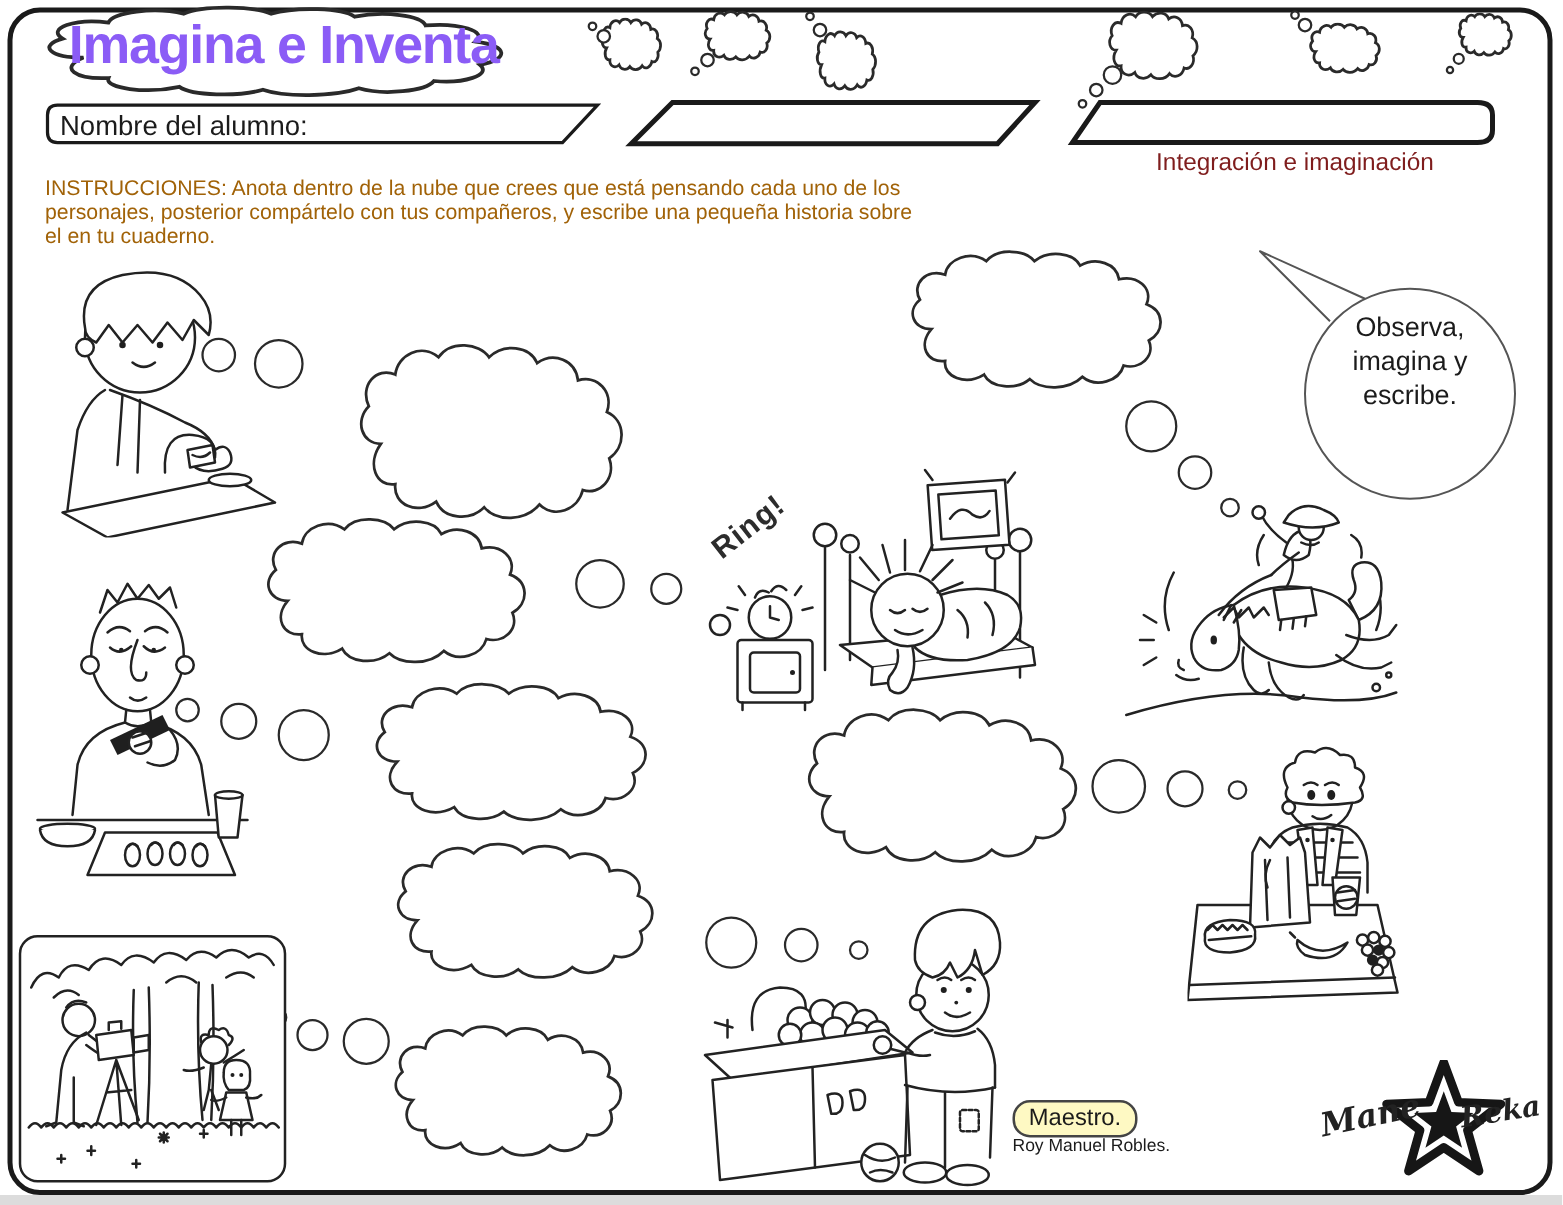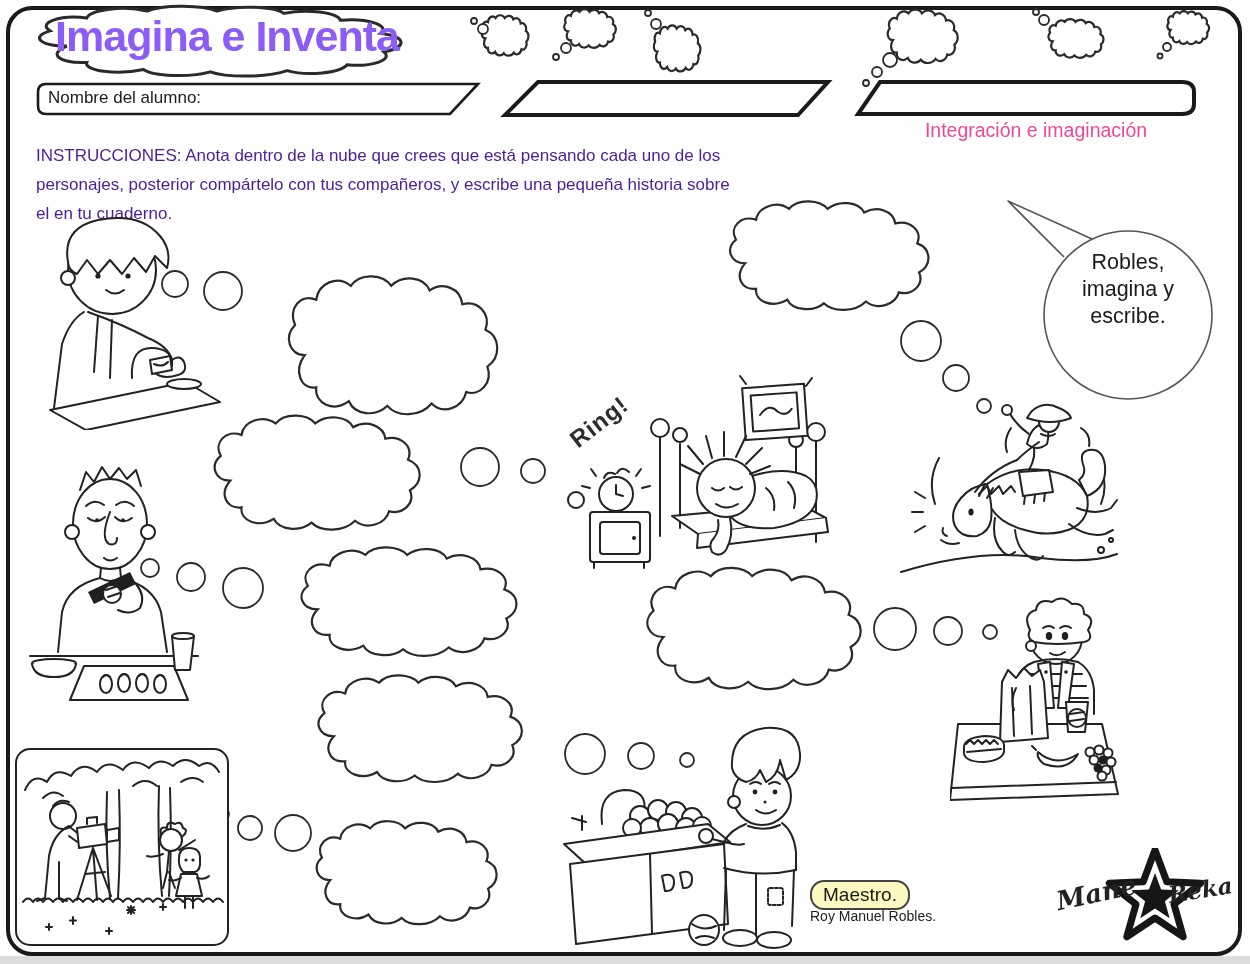--- a/index.html
+++ b/index.html
@@ -11,24 +11,24 @@
   
   svg.cloud use{fill:#fff;stroke:#2a2a2a;stroke-width:2.2;}
   svg.cloud.thick use{stroke-width:3;}
   
   .title-wrap{left:10px;top:4px;width:434px;height:76px;}
   .title-text{position:absolute;left:0;top:8px;width:100%;text-align:center;
       font-size:43px;font-weight:900;letter-spacing:-1px;color:#8b5cf6;white-space:nowrap;}
   
   .fieldrow{left:30px;top:76px;width:1190px;height:50px;}
   .fieldrow path{fill:#fff;stroke:#1a1a1a;}
-  .name-label{left:48px;top:88px;font-size:17px;color:#1b1b1b;}
-  .category-label{left:880px;top:119px;width:312px;text-align:center;font-size:19.5px;color:#ec4899;}
-  .instructions{left:36px;top:141px;width:820px;font-size:17px;line-height:29px;
-      color:#4c1d95;white-space:pre-line;}
+  .name-label{left:48px;top:88px;font-size:22px;color:#1b1b1b;}
+  .category-label{left:880px;top:119px;width:312px;text-align:center;font-size:19.5px;color:#7f1d1d;}
+  .instructions{left:36px;top:141px;width:820px;font-size:17px;line-height:19px;
+      color:#a16207;white-space:pre-line;}
   
   .bubble-wrap{left:1000px;top:193px;width:232px;height:208px;}
   .bubble-text{position:absolute;left:44px;top:56px;width:168px;text-align:center;
       font-size:21.5px;line-height:27px;color:#1b1b1b;white-space:pre-line;}
   
   svg.scene *{vector-effect:non-scaling-stroke;}
   svg.scene path,svg.scene circle,svg.scene ellipse,svg.scene rect,svg.scene polygon,svg.scene line
      {fill:none;stroke:#222;stroke-width:2;stroke-linecap:round;stroke-linejoin:round;}
   svg.scene .f{fill:#fff;}
   svg.scene .k{fill:#1f1f1f;stroke:none;}
@@ -98,21 +98,21 @@
 
   <div class="abs instructions">INSTRUCCIONES: Anota dentro de la nube que crees que está pensando cada uno de los
 personajes, posterior compártelo con tus compañeros, y escribe una pequeña historia sobre
 el en tu cuaderno.</div>
 
   <div class="abs bubble-wrap">
     <svg width="232" height="208" viewBox="0 0 232 208">
       <path d="M64,64 L8,8 L92,46" fill="#fff" stroke="#555" stroke-width="1.6" stroke-linejoin="round"></path>
       <circle cx="128" cy="122" r="84" fill="#fff" stroke="#555" stroke-width="1.6"></circle>
     </svg>
-    <div class="bubble-text">Robles,
+    <div class="bubble-text">Observa,
 imagina y
 escribe.</div>
   </div>
 
   <svg class="abs trails" style="left:0;top:0" width="1250" height="964" viewBox="0 0 1250 964">
     <g>
         <circle cx="136" cy="281" r="8"></circle>
         <circle cx="175" cy="284" r="13"></circle>
         <circle cx="223" cy="291" r="19"></circle>
       </g>

